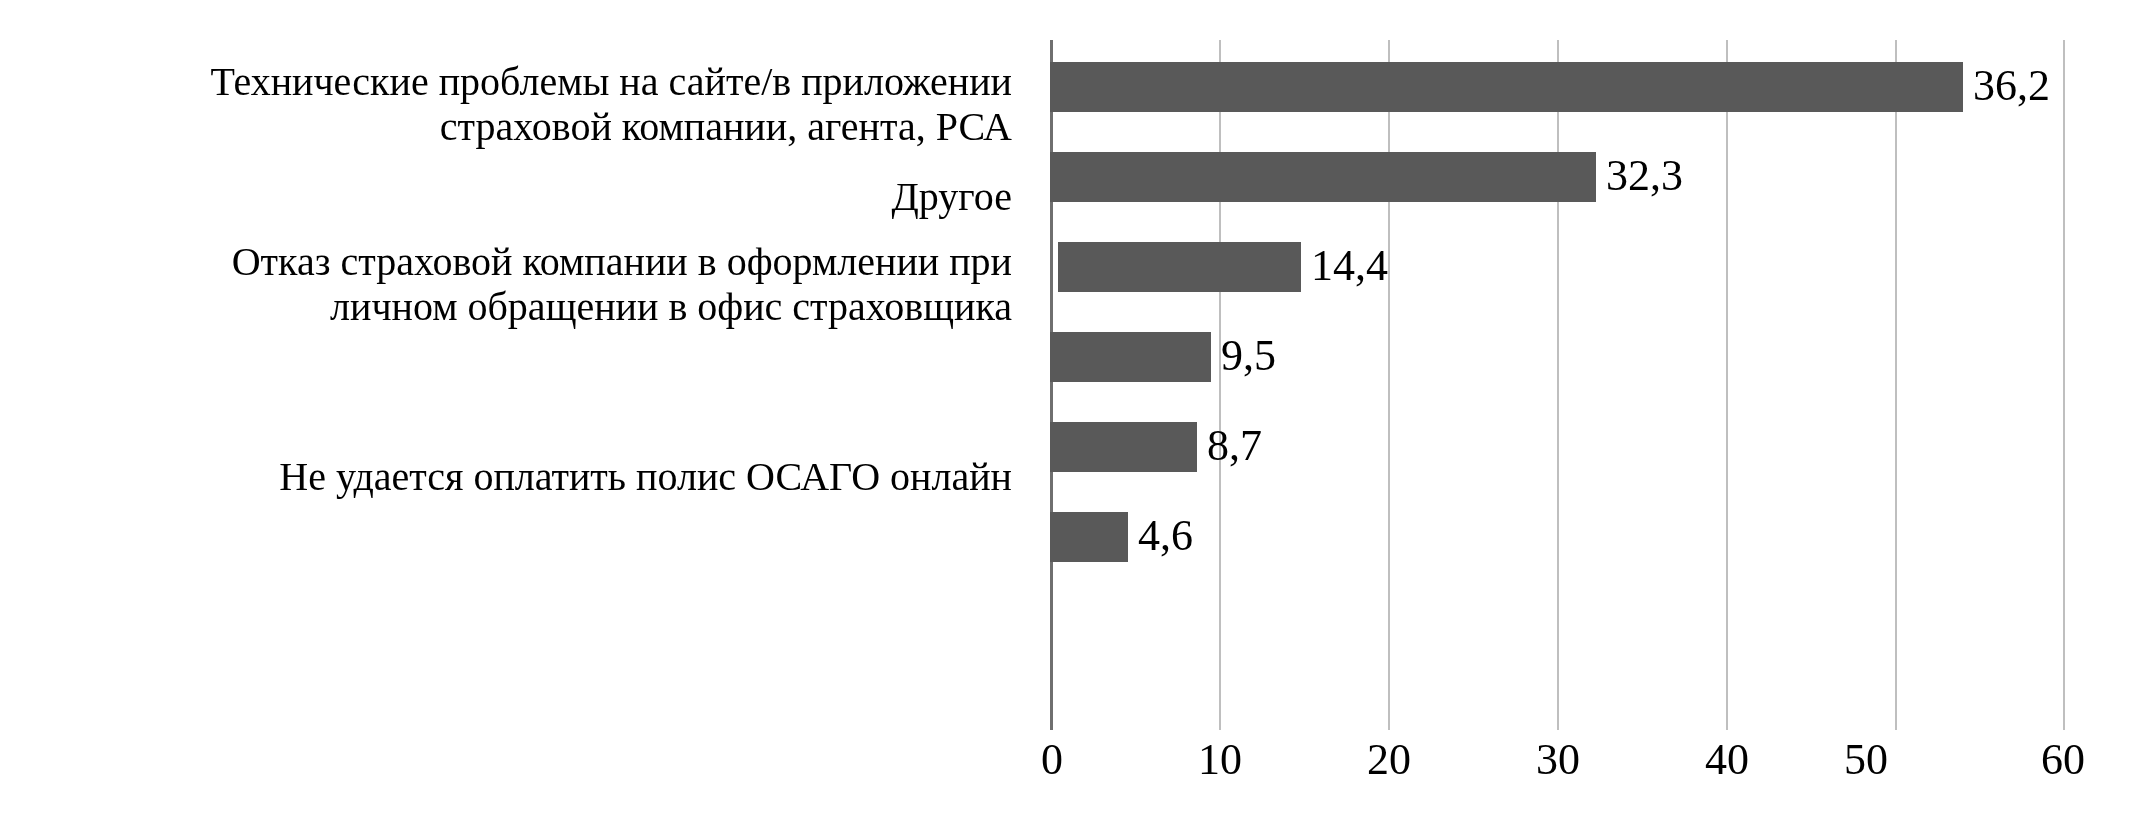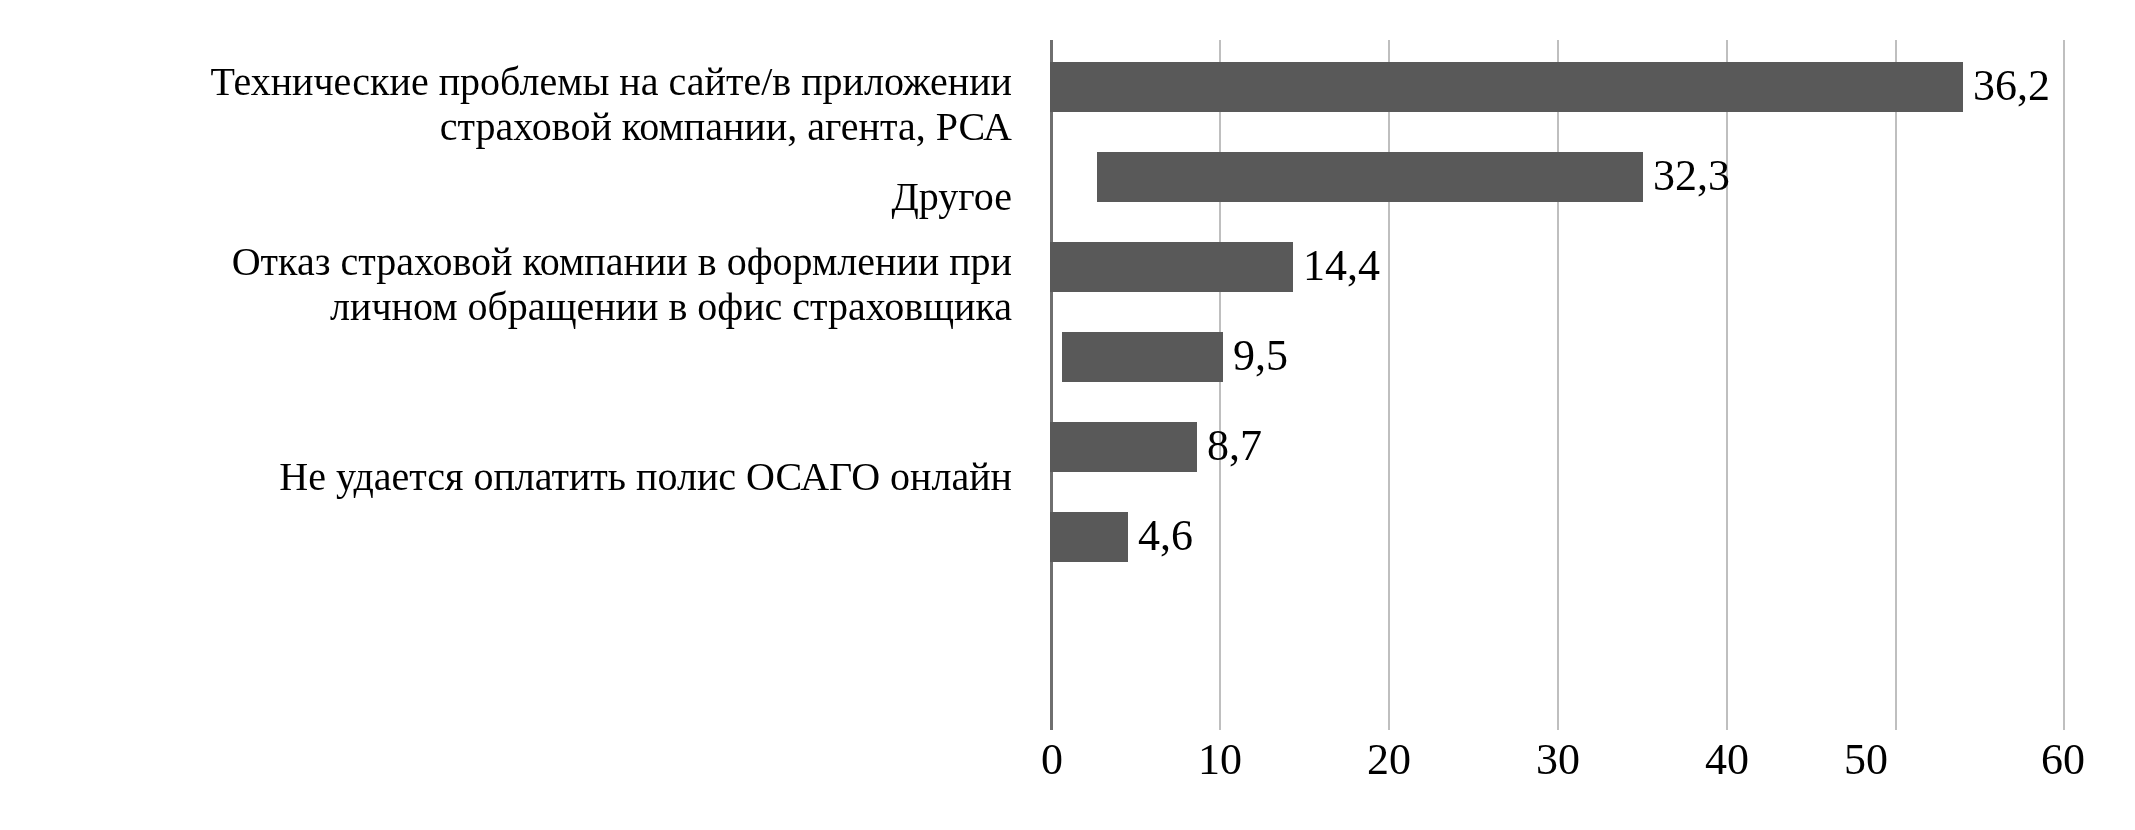--- a/index.html
+++ b/index.html
@@ -134,29 +134,29 @@
     <div class="gridline" style="left:507px;"></div>
     <div class="gridline" style="left:676px;"></div>
     <div class="gridline" style="left:845px;"></div>
     <div class="gridline" style="left:1013px;"></div>
 
     <div class="bars-layer">
       <div class="bar-row" style="top:22px; height:50px;">
         <div class="bar" style="width:913px;"></div>
         <div class="bar-value" style="left:923px;">36,2</div>
       </div>
-      <div class="bar-row" style="top:112px; height:50px;margin-left:47px;">
+      <div class="bar-row" style="top:112px; height:50px;">
         <div class="bar" style="width:546px;"></div>
         <div class="bar-value" style="left:556px;">32,3</div>
       </div>
-      <div class="bar-row" style="top:202px; height:50px;">
+      <div class="bar-row" style="top:202px; height:50px;margin-left:8px;">
         <div class="bar" style="width:243px;"></div>
         <div class="bar-value" style="left:253px;">14,4</div>
       </div>
-      <div class="bar-row" style="top:292px; height:50px;margin-left:12px;">
+      <div class="bar-row" style="top:292px; height:50px;">
         <div class="bar" style="width:161px;"></div>
         <div class="bar-value" style="left:171px;">9,5</div>
       </div>
       <div class="bar-row" style="top:382px; height:50px;">
         <div class="bar" style="width:147px;"></div>
         <div class="bar-value" style="left:157px;">8,7</div>
       </div>
       <div class="bar-row" style="top:472px; height:50px;">
         <div class="bar" style="width:78px;"></div>
         <div class="bar-value" style="left:88px;">4,6</div>

